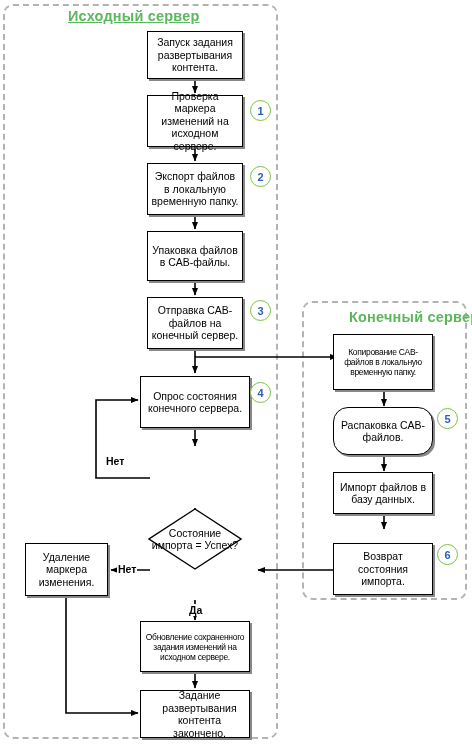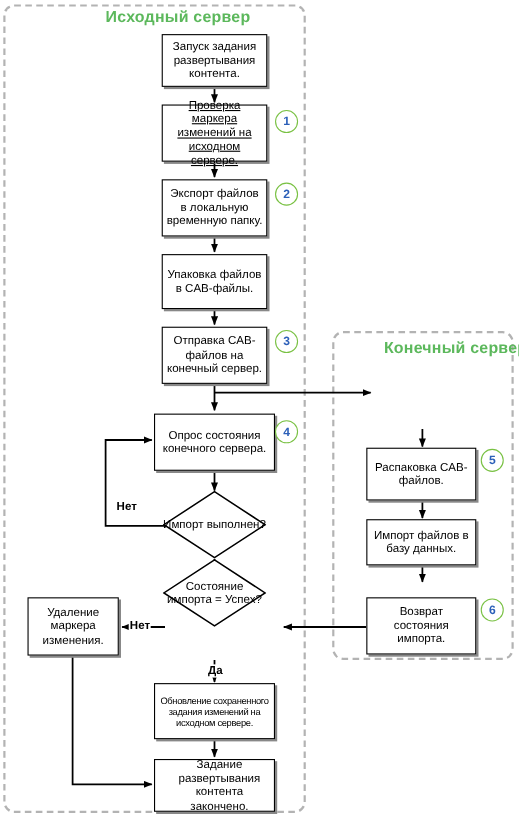--- a/index.html
+++ b/index.html
@@ -33,21 +33,21 @@
   .elabel{position:absolute;font-size:10.5px;color:#000;background:#fff;padding:0 1px;white-space:nowrap;font-weight:bold;}
 
   svg.edges{position:absolute;left:0;top:0;width:472px;height:744px;pointer-events:none;}
 </style>
 </head>
 <body>
 
 <div id="canvas">
 
   <div class="lane" style="left:3px;top:4px;width:275px;height:735px;"></div>
-  <div class="lane-title" style="left:96px;top:8px;">Исходный сервер</div>
+  <div class="lane-title" style="left:68px;top:8px;text-decoration:underline;">Исходный сервер</div>
 
   <div class="lane" style="left:302px;top:301px;width:165px;height:299px;"></div>
   <div class="lane-title" style="left:314px;top:309px;margin-left:35px;">Конечный сервер</div>
 
   <svg class="edges" viewBox="0 0 472 744">
     <defs>
       <marker id="ah" markerWidth="9" markerHeight="9" refX="7.4" refY="3.2" orient="auto" markerUnits="userSpaceOnUse">
         <path d="M0,0 L8,3.2 L0,6.4 z" fill="#000"></path>
       </marker>
     </defs>
@@ -86,21 +86,21 @@
 
     <g stroke="#000" stroke-width="1.6" fill="none" marker-end="url(#ah)">
       <path d="M333,570 L258,570"></path>
     </g>
   </svg>
 
   <div class="node" style="left:147px;top:31px;width:96px;height:48px;">
     <span>Запуск задания развертывания контента.</span>
   </div>
 
-  <div class="node" style="left:147px;top:95px;width:96px;height:52px;text-decoration:underline;">
+  <div class="node" style="left:147px;top:95px;width:96px;height:52px;">
     <span>Проверка маркера изменений на исходном сервере.</span>
   </div>
   <div class="circ" style="left:250px;top:100px;">
     <span>1</span>
   </div>
 
   <div class="node" style="left:147px;top:163px;width:96px;height:52px;">
     <span>Экспорт файлов в локальную временную папку.</span>
   </div>
   <div class="circ" style="left:250px;top:166px;">
@@ -118,26 +118,20 @@
     <span>3</span>
   </div>
 
   <div class="node" style="left:140px;top:376px;width:110px;height:52px;">
     <span>Опрос состояния конечного сервера.</span>
   </div>
   <div class="circ" style="left:250px;top:382px;">
     <span>4</span>
   </div>
 
-  <div class="diamond" style="left:148px;top:446px;width:94px;height:62px;">
-    <svg width="94" height="62" viewBox="0 0 94 62">
-      <polygon points="47,1 93,31 47,61 1,31" fill="#ffffff" stroke="#000" stroke-width="1.4"></polygon>
-    </svg>
-    <div class="dlabel">Импорт выполнен?</div>
-  </div>
   <div class="elabel" style="left:105px;top:455px;">Нет</div>
   <div class="elabel" style="left:188px;top:512px;">Да</div>
 
   <div class="diamond" style="left:148px;top:508px;width:94px;height:62px;">
     <svg width="94" height="62" viewBox="0 0 94 62">
       <polygon points="47,1 93,31 47,61 1,31" fill="#ffffff" stroke="#000" stroke-width="1.4"></polygon>
     </svg>
     <div class="dlabel">Состояние импорта = Успех?</div>
   </div>
   <div class="elabel" style="left:117px;top:563px;">Нет</div>
@@ -148,22 +142,25 @@
   </div>
 
   <div class="node tight" style="left:140px;top:621px;width:110px;height:51px;">
     <span>Обновление сохраненного задания изменений на исходном сервере.</span>
   </div>
 
   <div class="node" style="left:140px;top:690px;width:110px;height:48px;padding-left:12px;">
     <span>Задание развертывания контента закончено.</span>
   </div>
 
+  <div class="node tight" style="left:333px;top:334px;width:100px;height:56px;">
+    <span>Копирование CAB-файлов в локальную временную папку.</span>
+  </div>
 
-  <div class="node" style="left:333px;top:407px;width:100px;height:48px;">
+  <div class="node" style="left:333px;top:407px;width:100px;height:48px;border-radius:15px;">
     <span>Распаковка CAB-файлов.</span>
   </div>
   <div class="circ" style="left:437px;top:408px;">
     <span>5</span>
   </div>
 
   <div class="node" style="left:333px;top:472px;width:100px;height:42px;">
     <span>Импорт файлов в базу данных.</span>
   </div>
 

